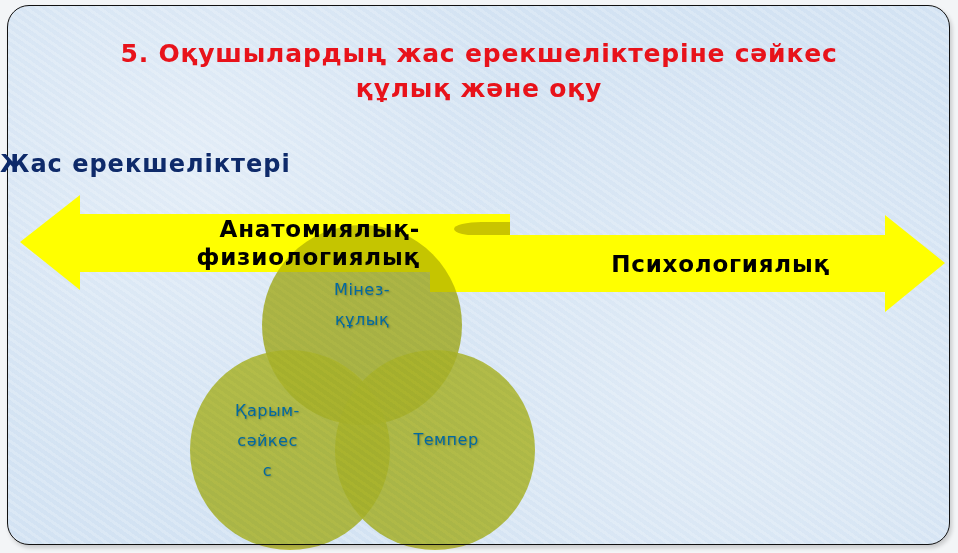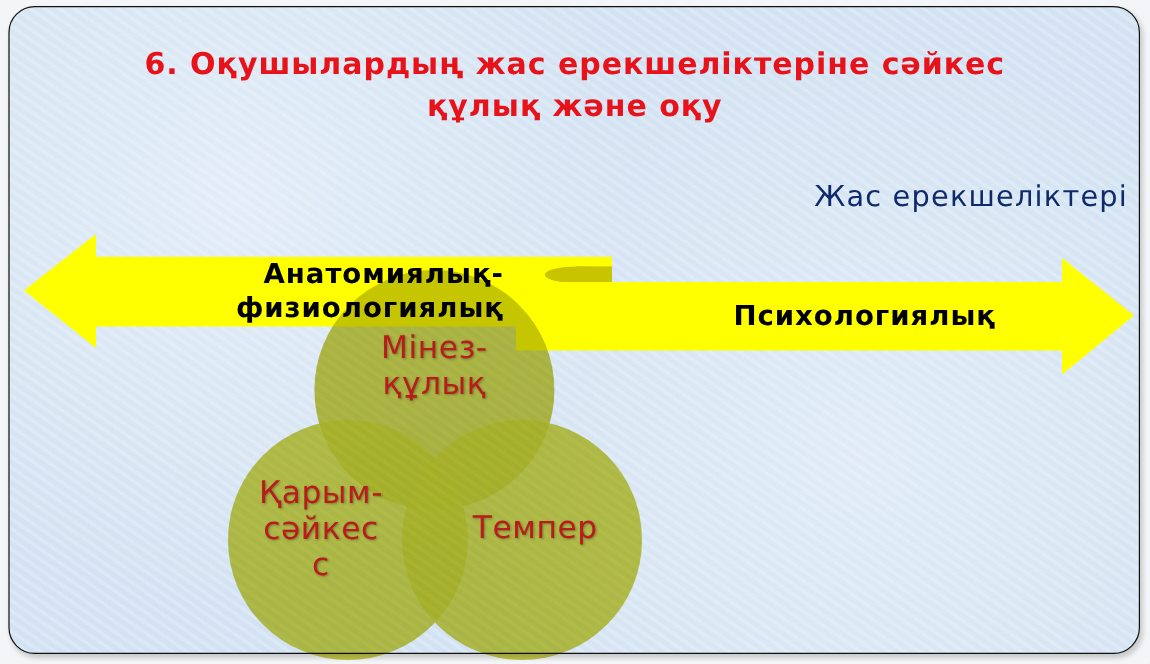--- a/index.html
+++ b/index.html
@@ -19,47 +19,47 @@
         #d6e5f4;
       box-shadow: 2px 3px 4px rgba(0,0,0,0.18);
     }
     .title {
       position: absolute; left: 0; top: 36px; width: 958px;
       text-align: center; color: #e8121a; font-weight: bold;
       font-size: 25px; line-height: 35px; letter-spacing: 0.8px;
     }
     .subtitle {
       position: absolute; left: 0; top: 150px; width: 940px;
-      text-align: right; color: #0e2a6a; font-weight: normal;
+      text-align: left; color: #0e2a6a; font-weight: bold;
       font-size: 24px; letter-spacing: 1px;
     }
     svg.diagram { position: absolute; left: 0; top: 0; }
     .arrow-label {
       position: absolute; font-weight: bold; color: #000;
       font-size: 23px; line-height: 28px; text-align: right;
       letter-spacing: 0.8px;
     }
     .lbl-left { left: 150px; top: 215px; width: 270px; }
     .lbl-right { left: 500px; top: 250px; width: 330px; }
     .circle-label {
-      position: absolute; font-size: 26px; line-height: 30px; color: #b91c1c;
+      position: absolute; font-size: 16px; line-height: 30px; color: #0369a1;
       text-align: center; text-shadow: 1px 1px 2px rgba(0,0,0,0.3);
       letter-spacing: 0.5px;
     }
     .cl-top { left: 302px; top: 275px; width: 120px; }
     .cl-left { left: 205px; top: 396px; width: 125px; }
     .cl-right { left: 381px; top: 425px; width: 130px; }
   </style>
 </head>
 <body>
 
 <div class="frame"></div>
 
 <div class="title">
-  <div>6. Оқушылардың жас ерекшеліктеріне сәйкес</div>
+  <div>5. Оқушылардың жас ерекшеліктеріне сәйкес</div>
   <div>құлық және оқу</div>
 </div>
 
 <div class="subtitle">Жас ерекшеліктері</div>
 
 <svg class="diagram" width="958" height="553" viewBox="0 0 958 553">
 
   <g>
     <polygon points="20,242 80,195 80,214 510,214 510,272 80,272 80,290" fill="#ffff00"></polygon>
   </g>

